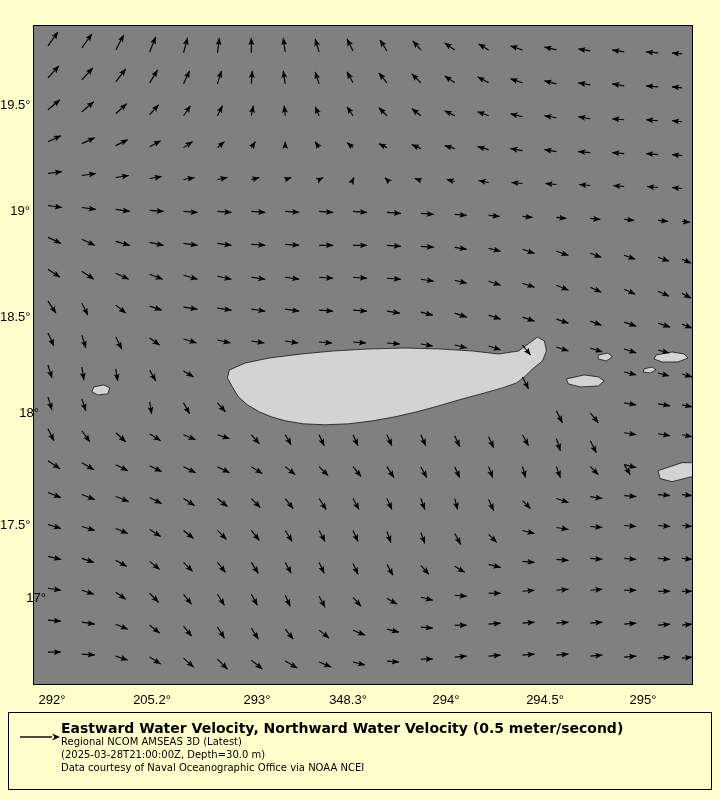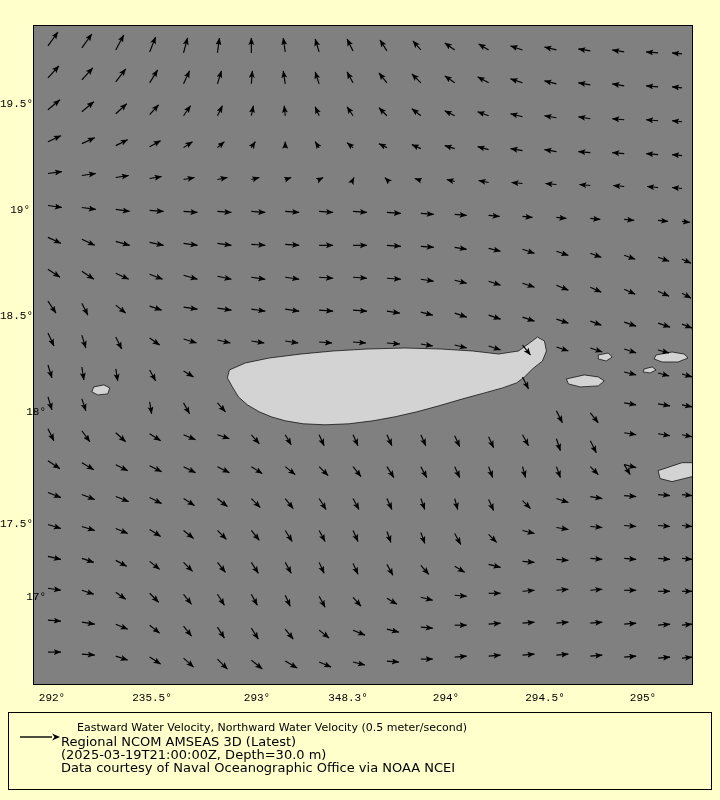--- a/index.html
+++ b/index.html
@@ -33,22 +33,22 @@
     position: absolute;
     left: 0;
     top: 0;
     width: 100%;
     height: 100%;
     display: block;
   }
   
   .tick-label {
     position: absolute;
-    font-family: Liberation Mono, monospace;
-    font-size: 11px;
+    font-family: Liberation Sans, sans-serif;
+    font-size: 13px;
     color: #000;
     white-space: nowrap;
   }
   .tick-label.y {
     text-align: right;
     transform: translateY(-50%);
   }
   .tick-label.x {
     text-align: left;
     transform: translateX(-50%);
@@ -72,29 +72,28 @@
     height: 12px;
   }
   #legend-text {
     position: absolute;
     left: 52px;
     top: 8px;
     right: 4px;
   }
   #legend-title {
     font-family: "DejaVu Sans", sans-serif;
-    font-size: 11px;
-    font-weight: normal;
+    font-size: 14px;
+    font-weight: bold;
     color: #000;
     line-height: 14px;
-    margin-left: 16px;
   }
   .legend-sub {
     font-family: "DejaVu Sans", sans-serif;
-    font-size: 13px;
+    font-size: 10px;
     color: #000;
     line-height: 13px;
   }
 </style>
 </head>
 <body>
 
 <div id="page">
 
   <div id="map-panel">
@@ -523,38 +522,38 @@
         <line x1="286" y1="410" x2="291" y2="421"></line>
         <line x1="252" y1="410" x2="258" y2="420"></line>
         <line x1="218" y1="410" x2="226" y2="419"></line>
       </g>
     </svg>
   </div>
 
   <div class="tick-label y" style="left:0px; top:104px; width:30px;">19.5°</div>
   <div class="tick-label y" style="left:0px; top:210px; width:30px;">19°</div>
   <div class="tick-label y" style="left:0px; top:316px; width:30px;">18.5°</div>
-  <div class="tick-label y" style="left:16px; top:412px; width:30px;">18°</div>
+  <div class="tick-label y" style="left:9px; top:412px; width:30px;">18°</div>
   <div class="tick-label y" style="left:0px; top:524px; width:30px;">17.5°</div>
   <div class="tick-label y" style="left:0px; top:597px; width:30px;padding-left:16px;">17°</div>
 
   <div class="tick-label x" style="left:52px; top:692px;">292°</div>
-  <div class="tick-label x" style="left:152px; top:692px;">235.5°</div>
+  <div class="tick-label x" style="left:152px; top:692px;">205.2°</div>
   <div class="tick-label x" style="left:257px; top:692px;">293°</div>
   <div class="tick-label x" style="left:348px; top:692px;">348.3°</div>
   <div class="tick-label x" style="left:446px; top:692px;">294°</div>
   <div class="tick-label x" style="left:545px; top:692px;">294.5°</div>
   <div class="tick-label x" style="left:643px; top:692px;">295°</div>
 
   <div id="legend">
     <svg id="legend-arrow" viewBox="0 0 42 12">
       <line x1="1" y1="6" x2="33" y2="6" stroke="#000" stroke-width="1.4"></line>
       <path d="M33,2.4 L41,6 L33,9.6 L35.5,6 z" fill="#000"></path>
     </svg>
     <div id="legend-text">
       <div id="legend-title">Eastward Water Velocity, Northward Water Velocity (0.5 meter/second)</div>
       <div class="legend-sub">Regional NCOM AMSEAS 3D (Latest)</div>
-      <div class="legend-sub">(2025-03-19T21:00:00Z, Depth=30.0 m)</div>
+      <div class="legend-sub">(2025-03-28T21:00:00Z, Depth=30.0 m)</div>
       <div class="legend-sub">Data courtesy of Naval Oceanographic Office via NOAA NCEI</div>
     </div>
   </div>
 
 </div>
 
 </body></html>

